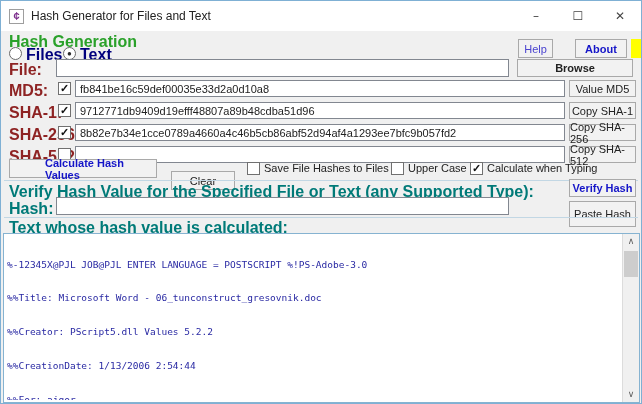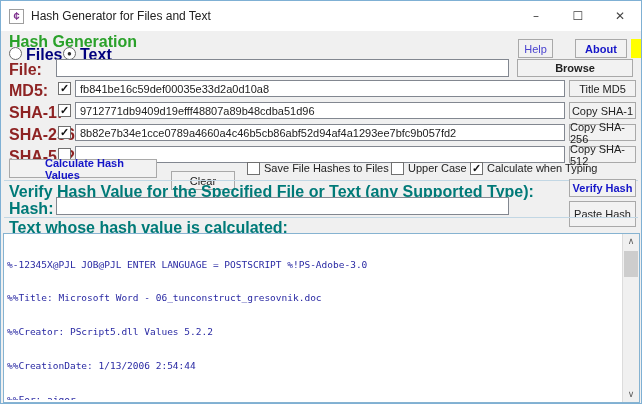--- a/index.html
+++ b/index.html
@@ -137,21 +137,21 @@
   <div class="btn blue" style="left:574px; top:38px; width:52px; height:19px;">About</div>
   <div class="yellow-box" style="left:630px; top:38px; width:11px; height:19px;"></div>
 
   <div class="lbl red" style="left:8px; top:60px;">File:</div>
   <div class="field" style="left:55px; top:58px; width:453px; height:18px;"></div>
   <div class="btn bold" style="left:516px; top:58px; width:116px; height:18px;">Browse</div>
 
   <div class="lbl red" style="left:8px; top:81px;">MD5:</div>
   <div class="checkbox" style="left:57px; top:81px;">✓</div>
   <div class="field" style="left:74px; top:79px; width:490px; height:17px;">fb841be16c59def00035e33d2a0d10a8</div>
-  <div class="btn" style="left:568px; top:79px; width:67px; height:17px;">Title MD5</div>
+  <div class="btn" style="left:568px; top:79px; width:67px; height:17px;">Value MD5</div>
 
   <div class="lbl red" style="left:8px; top:103px;">SHA-1:</div>
   <div class="checkbox" style="left:57px; top:103px;">✓</div>
   <div class="field" style="left:74px; top:101px; width:490px; height:17px;">9712771db9409d19efff48807a89b48cdba51d96</div>
   <div class="btn" style="left:568px; top:101px; width:67px; height:17px;">Copy SHA-1</div>
 
   <div class="lbl red" style="left:8px; top:125px;">SHA-256:</div>
   <div class="checkbox" style="left:57px; top:125px;">✓</div>
   <div class="field" style="left:74px; top:123px; width:490px; height:17px;">8b82e7b34e1cce0789a4660a4c46b5cb86abf52d94af4a1293ee7bfc9b057fd2</div>
   <div class="btn" style="left:568px; top:123px; width:67px; height:17px;">Copy SHA-256</div>

